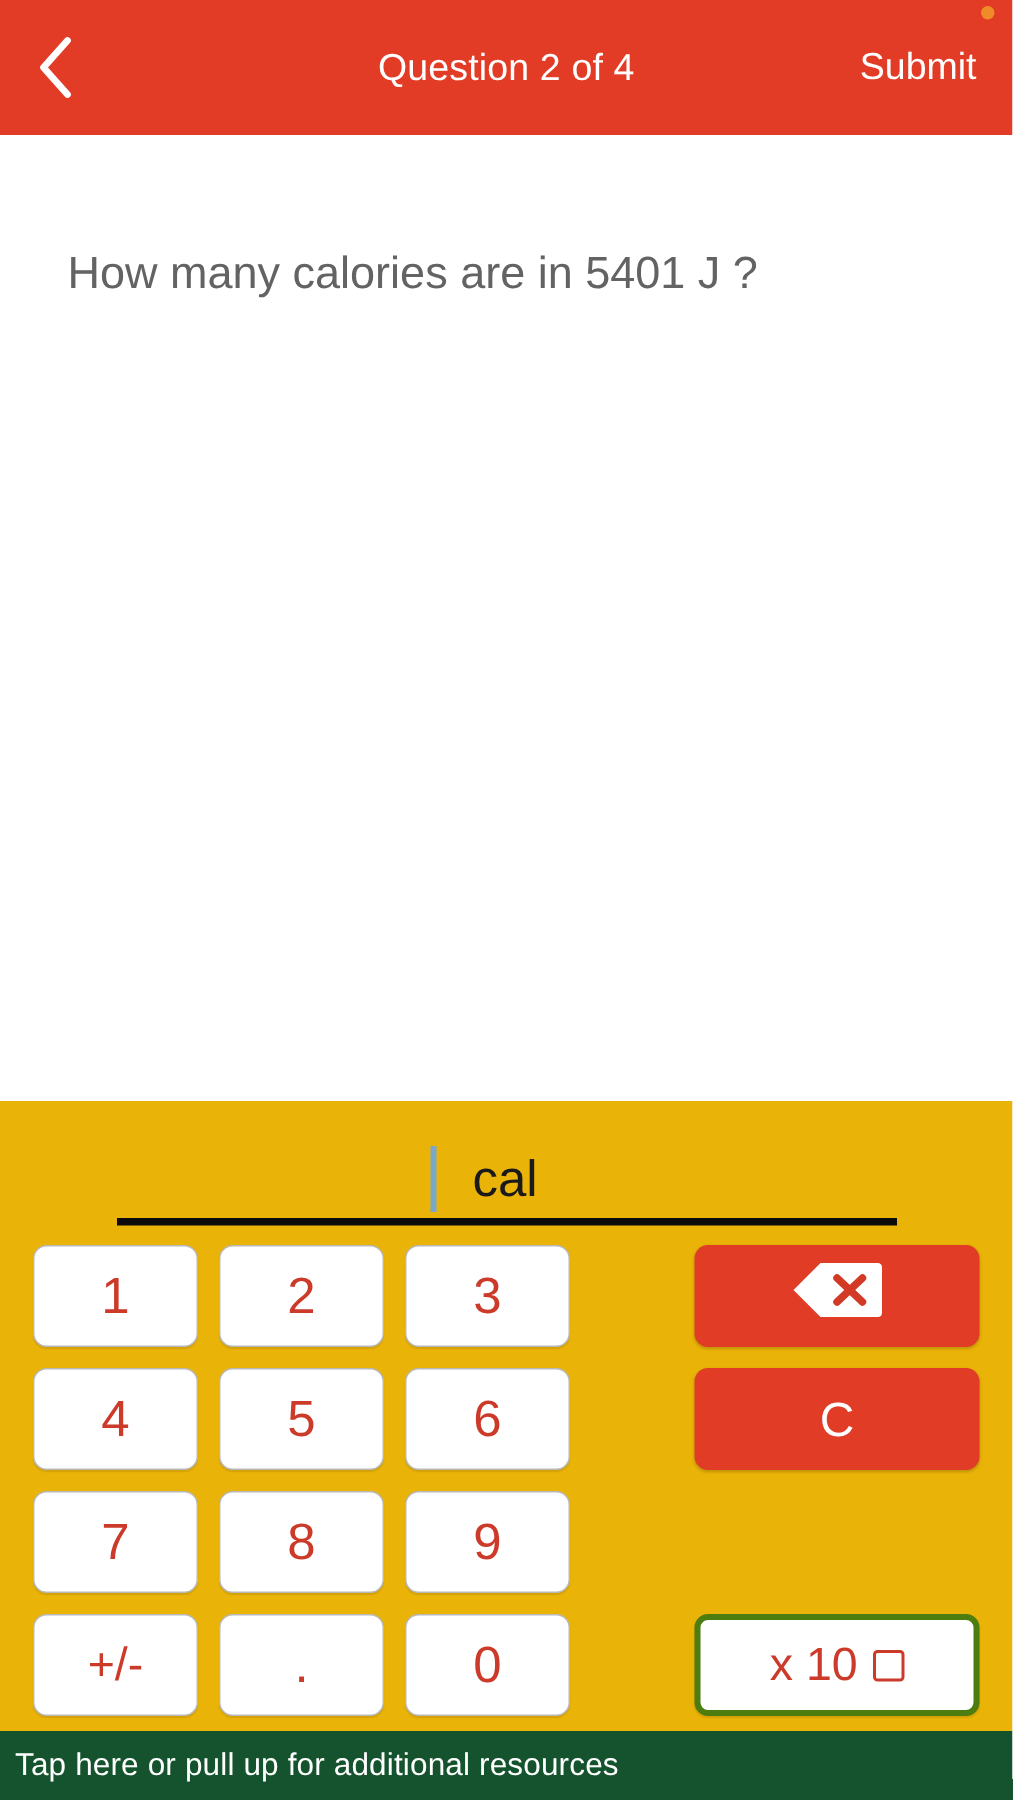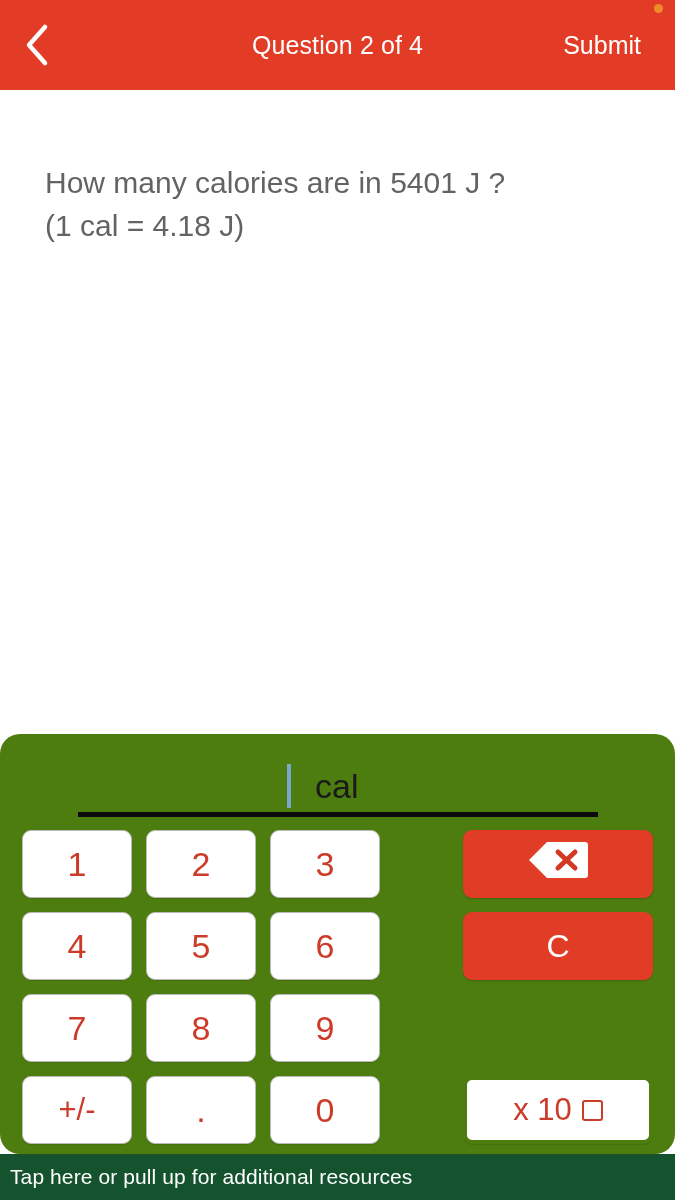--- a/index.html
+++ b/index.html
@@ -28,21 +28,21 @@
     transform: translateY(-50%);
     width: 54px; height: 56px;
     display: flex; align-items: center; justify-content: center;
   }
   .back-btn svg { display: block; }
   .header-title {
     width: 100%; text-align: center;
     color: #ffffff; font-size: 25px; letter-spacing: 0.1px;
   }
   .submit-btn {
-    position: absolute; right: 34px; top: 50%;
+    position: absolute; right: 24px; top: 50%;
     transform: translateY(-50%);
     color: #ffffff; font-size: 25px;
     white-space: nowrap;
   }
   .status-dot {
     position: absolute; right: 12px; top: 4px;
     width: 9px; height: 9px; border-radius: 50%;
     background: #f08c28;
   }
 
@@ -55,23 +55,22 @@
   .question-text {
     color: #636363;
     font-size: 30px;
     line-height: 1.42;
     font-weight: 400;
   }
 
   
   .keypad {
     flex: 0 0 auto;
-    background: #4d7c0f;
+    background: #eab308;
     padding: 0;
-    border-radius: 20px;
   }
 
   
   .answer-area {
     position: relative;
     height: 96px;
   }
   .answer-inline {
     position: absolute;
     left: 287px; top: 30px;
@@ -182,21 +181,20 @@
         </svg>
       </span>
     </div>
     <div class="header-title">Question 2 of 4</div>
     <div class="submit-btn">Submit</div>
     <div class="status-dot"></div>
   </div>
 
   <div class="question-body">
     <div class="question-text">How many calories are in 5401 J ?</div>
-    <div class="question-text">(1 cal = 4.18 J)</div>
   </div>
 
   <div class="keypad">
 
     <div class="answer-area">
       <div class="answer-inline">
         <div class="caret"></div>
         <div class="unit-label">cal</div>
       </div>
       <div class="answer-rule"></div>

